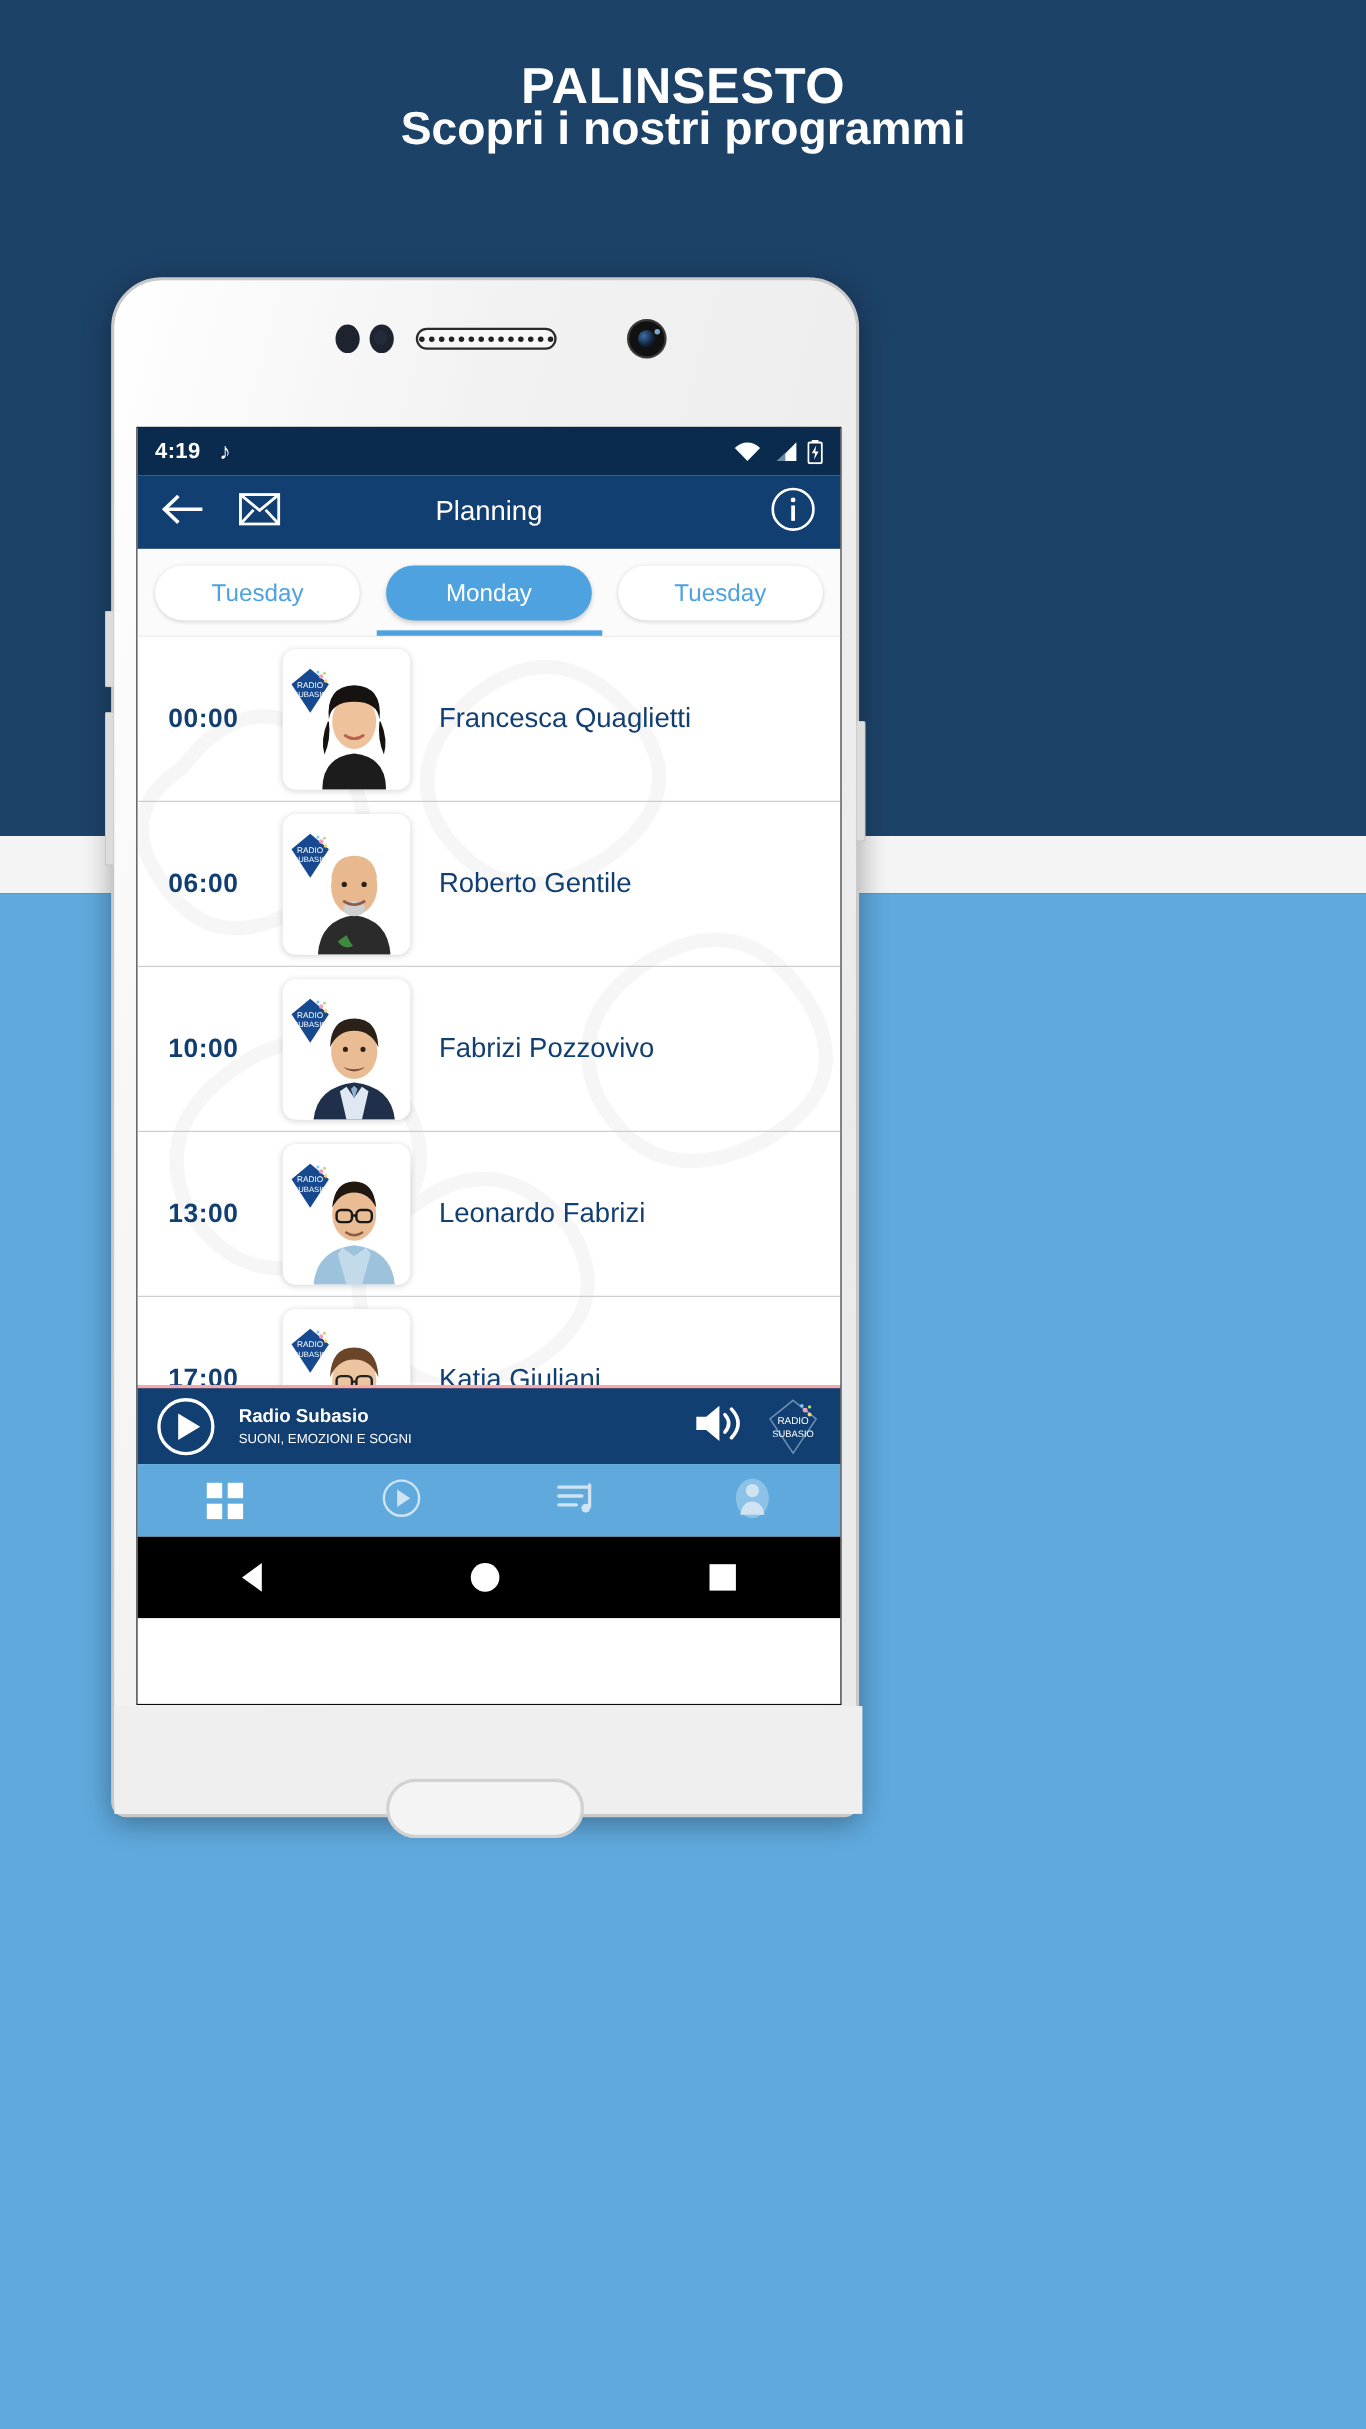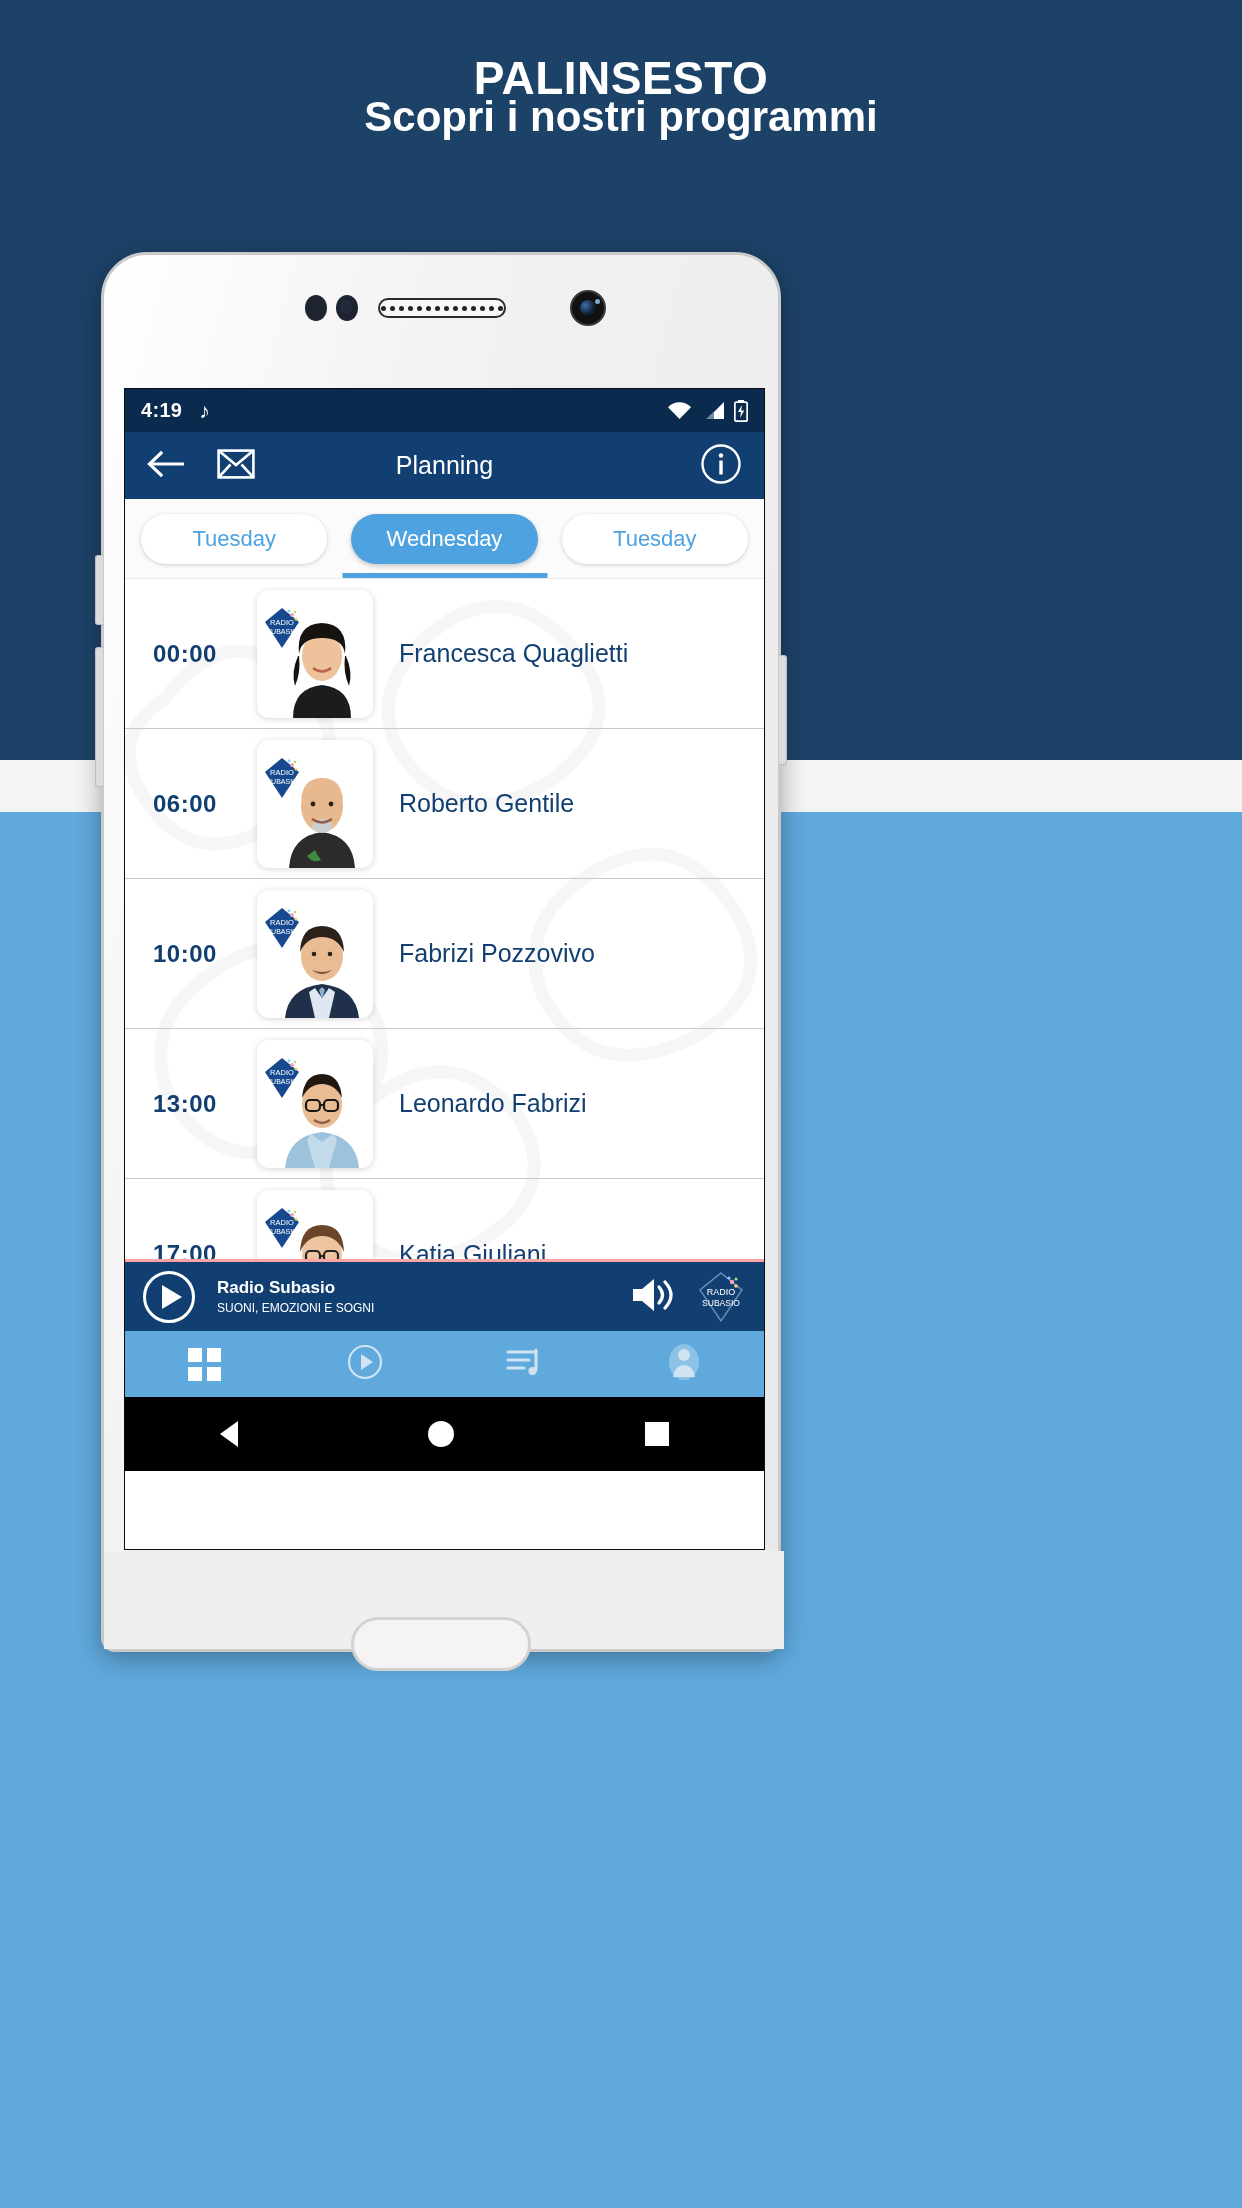--- a/index.html
+++ b/index.html
@@ -306,21 +306,21 @@
         <svg width="42" height="42" viewBox="0 0 42 42">
           <circle cx="21" cy="21" r="18.5" fill="none" stroke="#fff" stroke-width="2.4"></circle>
           <circle cx="21" cy="12.5" r="2.2" fill="#fff"></circle>
           <rect x="19.3" y="17.5" width="3.4" height="14" fill="#fff"></rect>
         </svg>
       </span>
     </div>
 
     <div class="tabs">
       <div class="tab">Tuesday</div>
-      <div class="tab active">Wednesday</div>
+      <div class="tab active">Monday</div>
       <div class="tab">Tuesday</div>
       <div class="tab-underline"></div>
     </div>
 
     <div class="list">
 
       <svg class="watermark" viewBox="0 0 641 680" preserveAspectRatio="none">
         <g fill="none" stroke="#eeeeee" stroke-width="13">
           <path d="M40 120 q70 -90 140 -10 q60 70 -20 130 q-90 60 -140 -20 q-40 -60 20 -100 Z"></path>
           <path d="M300 60 q80 -70 150 10 q60 70 -20 130 q-90 60 -150 -20 q-40 -60 20 -120 Z"></path>

